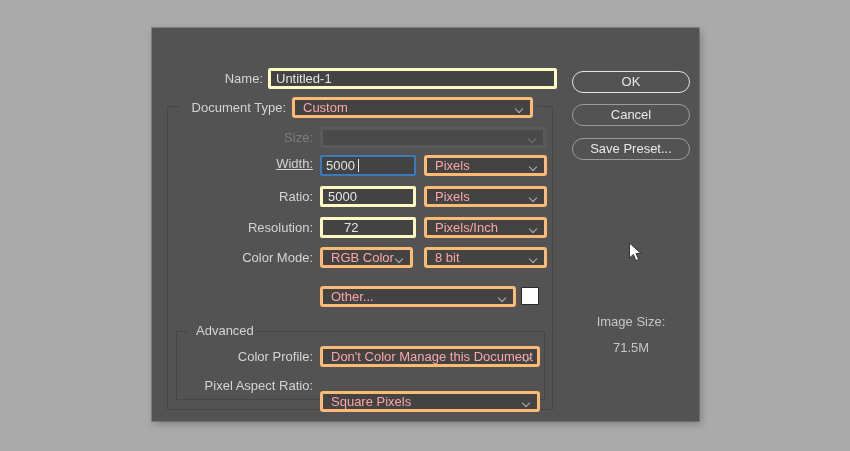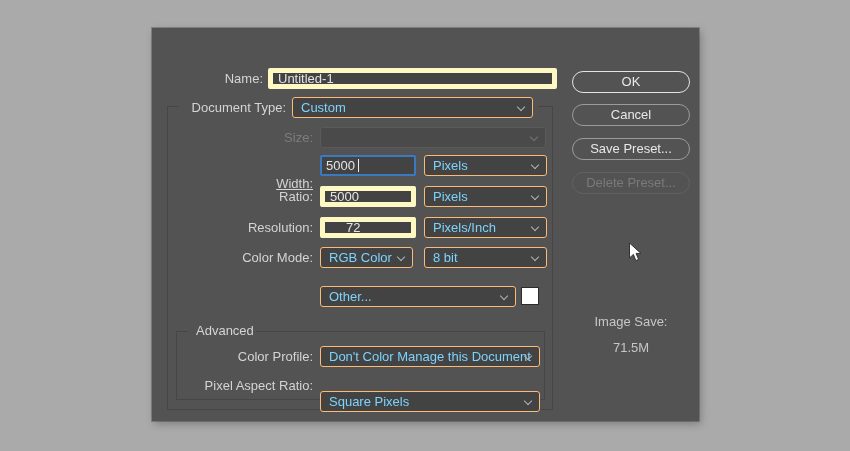--- a/index.html
+++ b/index.html
@@ -26,33 +26,33 @@
   .body { position:absolute; left:0; top:30px; right:0; bottom:0; }
 
   .lbl {
     position:absolute; text-align:right; color:#d4d4d4;
     font-size:13px; height:21px; line-height:21px; white-space:nowrap;
   }
   .lbl.disabled { color:#7d7d7d; }
 
   .txt {
     position:absolute; height:21px; background:#434343;
-    border:5px solid #fef9c3; border-radius:2px; color:#e4e4e4;
+    border:3px solid #fef9c3; border-radius:2px; color:#e4e4e4;
     font-family:"Liberation Sans","DejaVu Sans",sans-serif;
     font-size:13px; padding:0 5px; outline:none;
   }
   .txt.focused { border:2px solid #3a7bc0; padding:0 4px; }
 
   .caret {
     position:absolute; width:1px; height:13px; background:#ececec;
   }
 
   .select {
     position:absolute; height:21px; background:#434343;
-    border:1px solid #fdba74; border-radius:3px; color:#7dd3fc;
+    border:3px solid #fdba74; border-radius:3px; color:#fca5a5;
     font-size:13px; display:flex; align-items:center;
     padding:0 20px 0 8px; white-space:nowrap; overflow:hidden;
   }
   .select .chev {
     position:absolute; right:8px; top:6px; width:6px; height:6px;
     border-right:1.6px solid #b3b3b3; border-bottom:1.6px solid #b3b3b3;
     transform:rotate(45deg);
   }
   .select.disabled { background:#4a4a4a; border-color:#5a5a5a; }
   .select.disabled .chev { border-color:#757575; }
@@ -106,21 +106,21 @@
         <span>Custom</span>
         <span class="chev"></span>
       </div>
 
       <div class="lbl disabled" style="left:0; width:161px; top:69px;">Size:</div>
       <div class="select disabled" style="left:168px; top:69px; width:226px;">
         <span></span>
         <span class="chev"></span>
       </div>
 
-      <div class="lbl" style="left:0; width:161px; top:115px;text-decoration:underline;">Width:</div>
+      <div class="lbl" style="left:0; width:161px; top:95px;text-decoration:underline;">Width:</div>
       <input class="txt focused" style="left: 168px; top: 97px; width: 96px;" value="5000">
       <span class="caret" style="left:206px; top:101px;"></span>
       <div class="select" style="left:272px; top:97px; width:123px;">
         <span>Pixels</span>
         <span class="chev"></span>
       </div>
 
       <div class="lbl" style="left:0; width:161px; top:128px;">Ratio:</div>
       <input class="txt" style="left: 168px; top: 128px; width: 96px;" value="5000">
       <div class="select" style="left:272px; top:128px; width:123px;">
@@ -159,23 +159,22 @@
 
       <div class="lbl" style="left:0; width:161px; top:317px;">Pixel Aspect Ratio:</div>
       <div class="select" style="left:168px; top:333px; width:220px;">
         <span>Square Pixels</span>
         <span class="chev"></span>
       </div>
 
       <div class="btn default" style="top:13px;">OK</div>
       <div class="btn" style="top:46px;">Cancel</div>
       <div class="btn" style="top:80px;">Save Preset...</div>
-      <div class="btn disabled" style="top:114px;">Delete Preset...</div>
 
-      <div class="statusline" style="top:256px;">Image Save:</div>
+      <div class="statusline" style="top:256px;">Image Size:</div>
       <div class="statusline" style="top:282px;">71.5M</div>
 
     </div>
   </div>
 
   <svg id="cursor" viewBox="0 0 14 21">
     <path d="M1.5 1 L1.5 16 L5.4 12.4 L7.8 18.6 L10.6 17.4 L8.1 11.4 L13 11.4 Z" fill="#ffffff" stroke="#333333" stroke-width="1"></path>
   </svg>
 </div>
 

